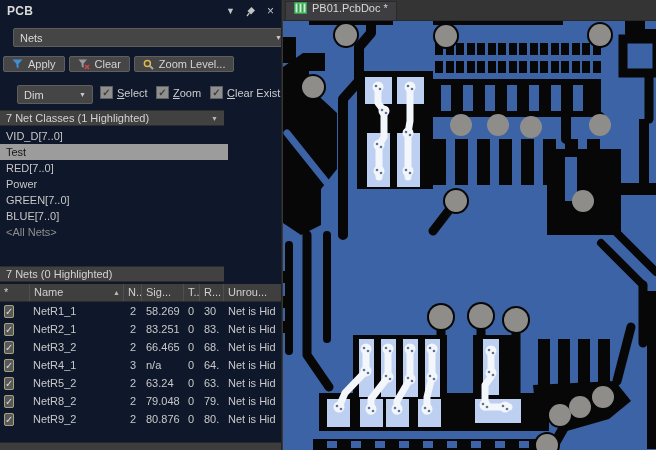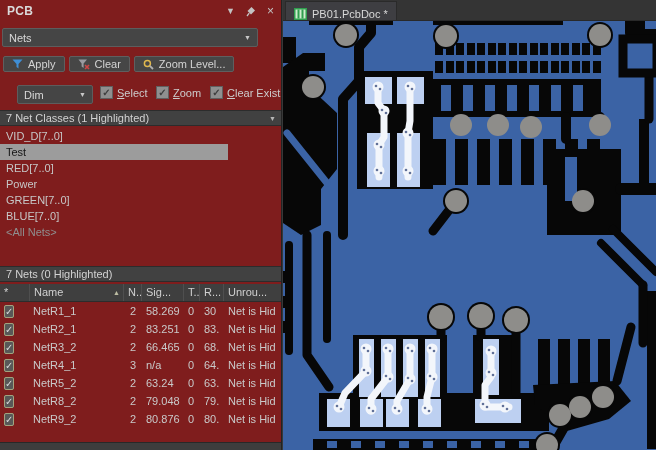--- a/index.html
+++ b/index.html
@@ -3,42 +3,42 @@
 <meta charset="utf-8">
 <style>
   html,body{margin:0;padding:0}
   body{
     width:656px;height:450px;overflow:hidden;position:relative;
     background:#383838;color:#cfcfcf;
     font-family:"Liberation Sans",sans-serif;font-size:11px;
     -webkit-font-smoothing:antialiased;
   }
   
-  .panel{position:absolute;left:0;top:0;width:282px;height:450px;background:#7f1d1d;
+  .panel{position:absolute;left:0;top:0;width:282px;height:450px;background:#0f172a;
          border-right:1px solid #232323;box-sizing:border-box;overflow:hidden}
   .panel-header{position:absolute;left:0;top:0;width:100%;height:22px;display:flex;align-items:center;padding:0 7px;box-sizing:border-box}
   .panel-title{font-weight:bold;font-size:12px;color:#dadada;flex:1;letter-spacing:.3px}
   .ph-icons{display:flex;gap:11px;align-items:center;color:#c3c3c3}
   .ph-icons .glyph{font-size:9px;line-height:9px;cursor:default}
   .combo{position:absolute;height:19px;background:#454545;border:1px solid #5d5d5d;border-radius:2px;
          display:flex;align-items:center;padding:0 6px;box-sizing:border-box;color:#d8d8d8}
   .combo .arr{margin-left:auto;font-size:7px;color:#c8c8c8}
-  .combo-nets{left:2px;top:28px;width:256px}
+  .combo-nets{left:13px;top:28px;width:276px}
   .combo-dim{left:3px;top:85px;width:76px}
   .btn-row{position:absolute;left:3px;top:56px;display:flex;gap:4px}
   .btn{height:16px;background:#464646;border:1px solid #5f5f5f;border-radius:2px;
        display:flex;align-items:center;gap:5px;padding:0 8px;color:#d4d4d4;cursor:default;box-sizing:border-box}
   .dim-row{position:absolute;left:14px;top:85px;width:282px;height:19px}
   .cbx{position:absolute;top:1px;display:flex;align-items:center;gap:4px;white-space:nowrap}
   .cbx .box{width:11px;height:11px;background:#8f8f8f;border:1px solid #606060;color:#3e3e3e;
             font-size:10px;line-height:11px;text-align:center;font-weight:bold}
   .cbx .lbl{display:inline-block;color:#cccccc}
   .cbx .lbl::first-letter{text-decoration:underline}
   .cbx-select{left:86px}.cbx-zoom{left:142px}.cbx-clear{left:196px}
-  .sec-bar{position:absolute;left:0;width:282px;height:16px;background:#414141;
+  .sec-bar{position:absolute;left:0;width:224px;height:16px;background:#414141;
            border-top:1px solid #2c2c2c;border-bottom:1px solid #2c2c2c;
            display:flex;align-items:center;padding:0 6px;box-sizing:border-box;color:#d2d2d2}
   .sec-bar .arr{margin-left:auto;font-size:7px;color:#b5b5b5}
   .classes-bar{top:110px}
   .class-list{position:absolute;left:0;top:128px;width:228px}
   .class-item{height:16px;line-height:16px;padding:0 6px;color:#c7c7c7;white-space:nowrap;cursor:default}
   .class-item.selected{background:#9c9c9c;color:#161616}
   .class-item.dimmed{color:#8f8f8f}
   .nets-bar{top:266px}
   .thead{position:absolute;left:0;top:284px;width:282px;height:18px;background:#3f3f3f;
@@ -55,21 +55,21 @@
   .trow .c-nodes{text-align:center;padding-left:0}
   .cbwrap{padding-left:8px}
   .cb{width:13px;height:13px;background:#585858;border:1px solid #a3a37e;border-radius:2px;
       color:#d8d8d8;font-size:10px;line-height:12px;text-align:center;cursor:default}
   .panel-bottom{position:absolute;left:0;bottom:0;width:282px;height:7px;background:#3d3d3d;border-top:1px solid #282828}
   
   .icn{display:inline-block;line-height:0}
   
   .tabbar{position:absolute;left:283px;top:0;width:373px;height:21px;background:#343434;border-bottom:1px solid #292929;box-sizing:border-box}
   .tab{position:absolute;left:2px;top:1px;height:19px;background:#3e3e42;border:1px solid #2a2a2a;border-bottom:none;
-       display:flex;align-items:flex-end;gap:5px;padding:0 8px;color:#d8d8d8;box-sizing:border-box;cursor:default;white-space:nowrap}
+       display:flex;align-items:flex-start;gap:5px;padding:0 8px;color:#d8d8d8;box-sizing:border-box;cursor:default;white-space:nowrap}
   .pcb{position:absolute;left:283px;top:21px;width:373px;height:429px;background:#3b63a5}
   .pcb svg{display:block}
 </style>
 </head>
 <body>
 
 <div class="panel">
 
   <div class="panel-header">
     <span class="panel-title">PCB</span>

